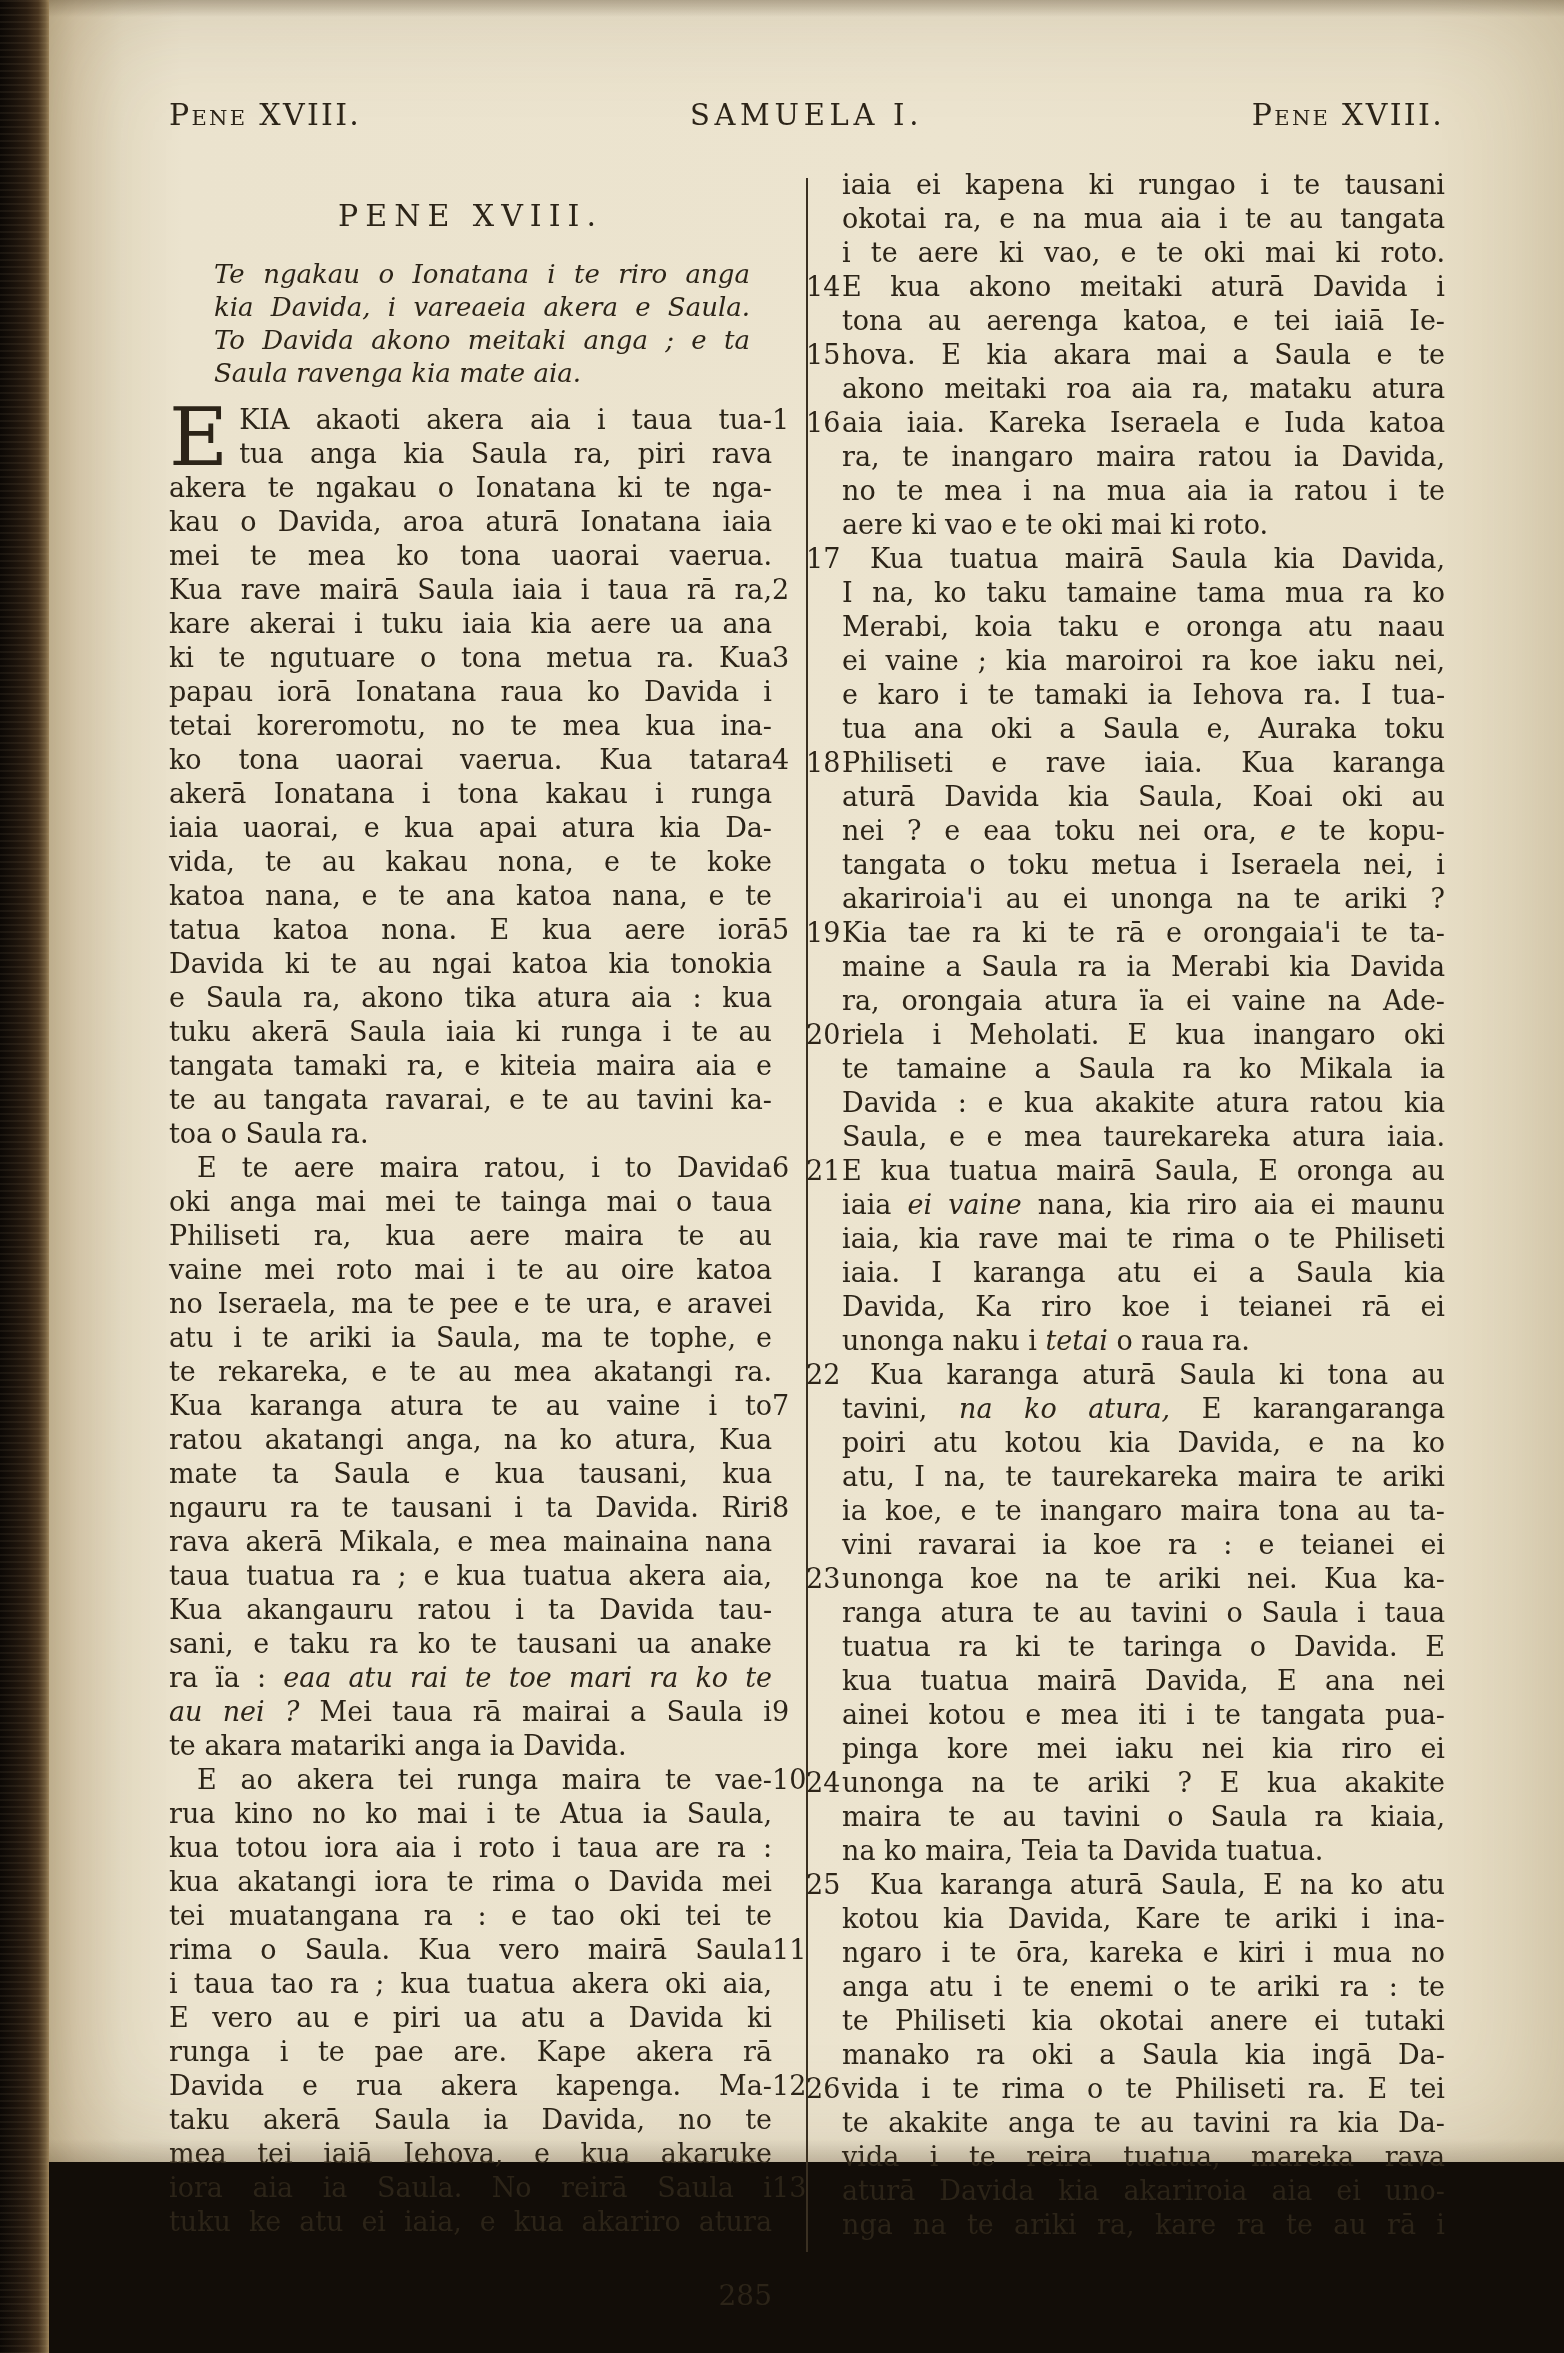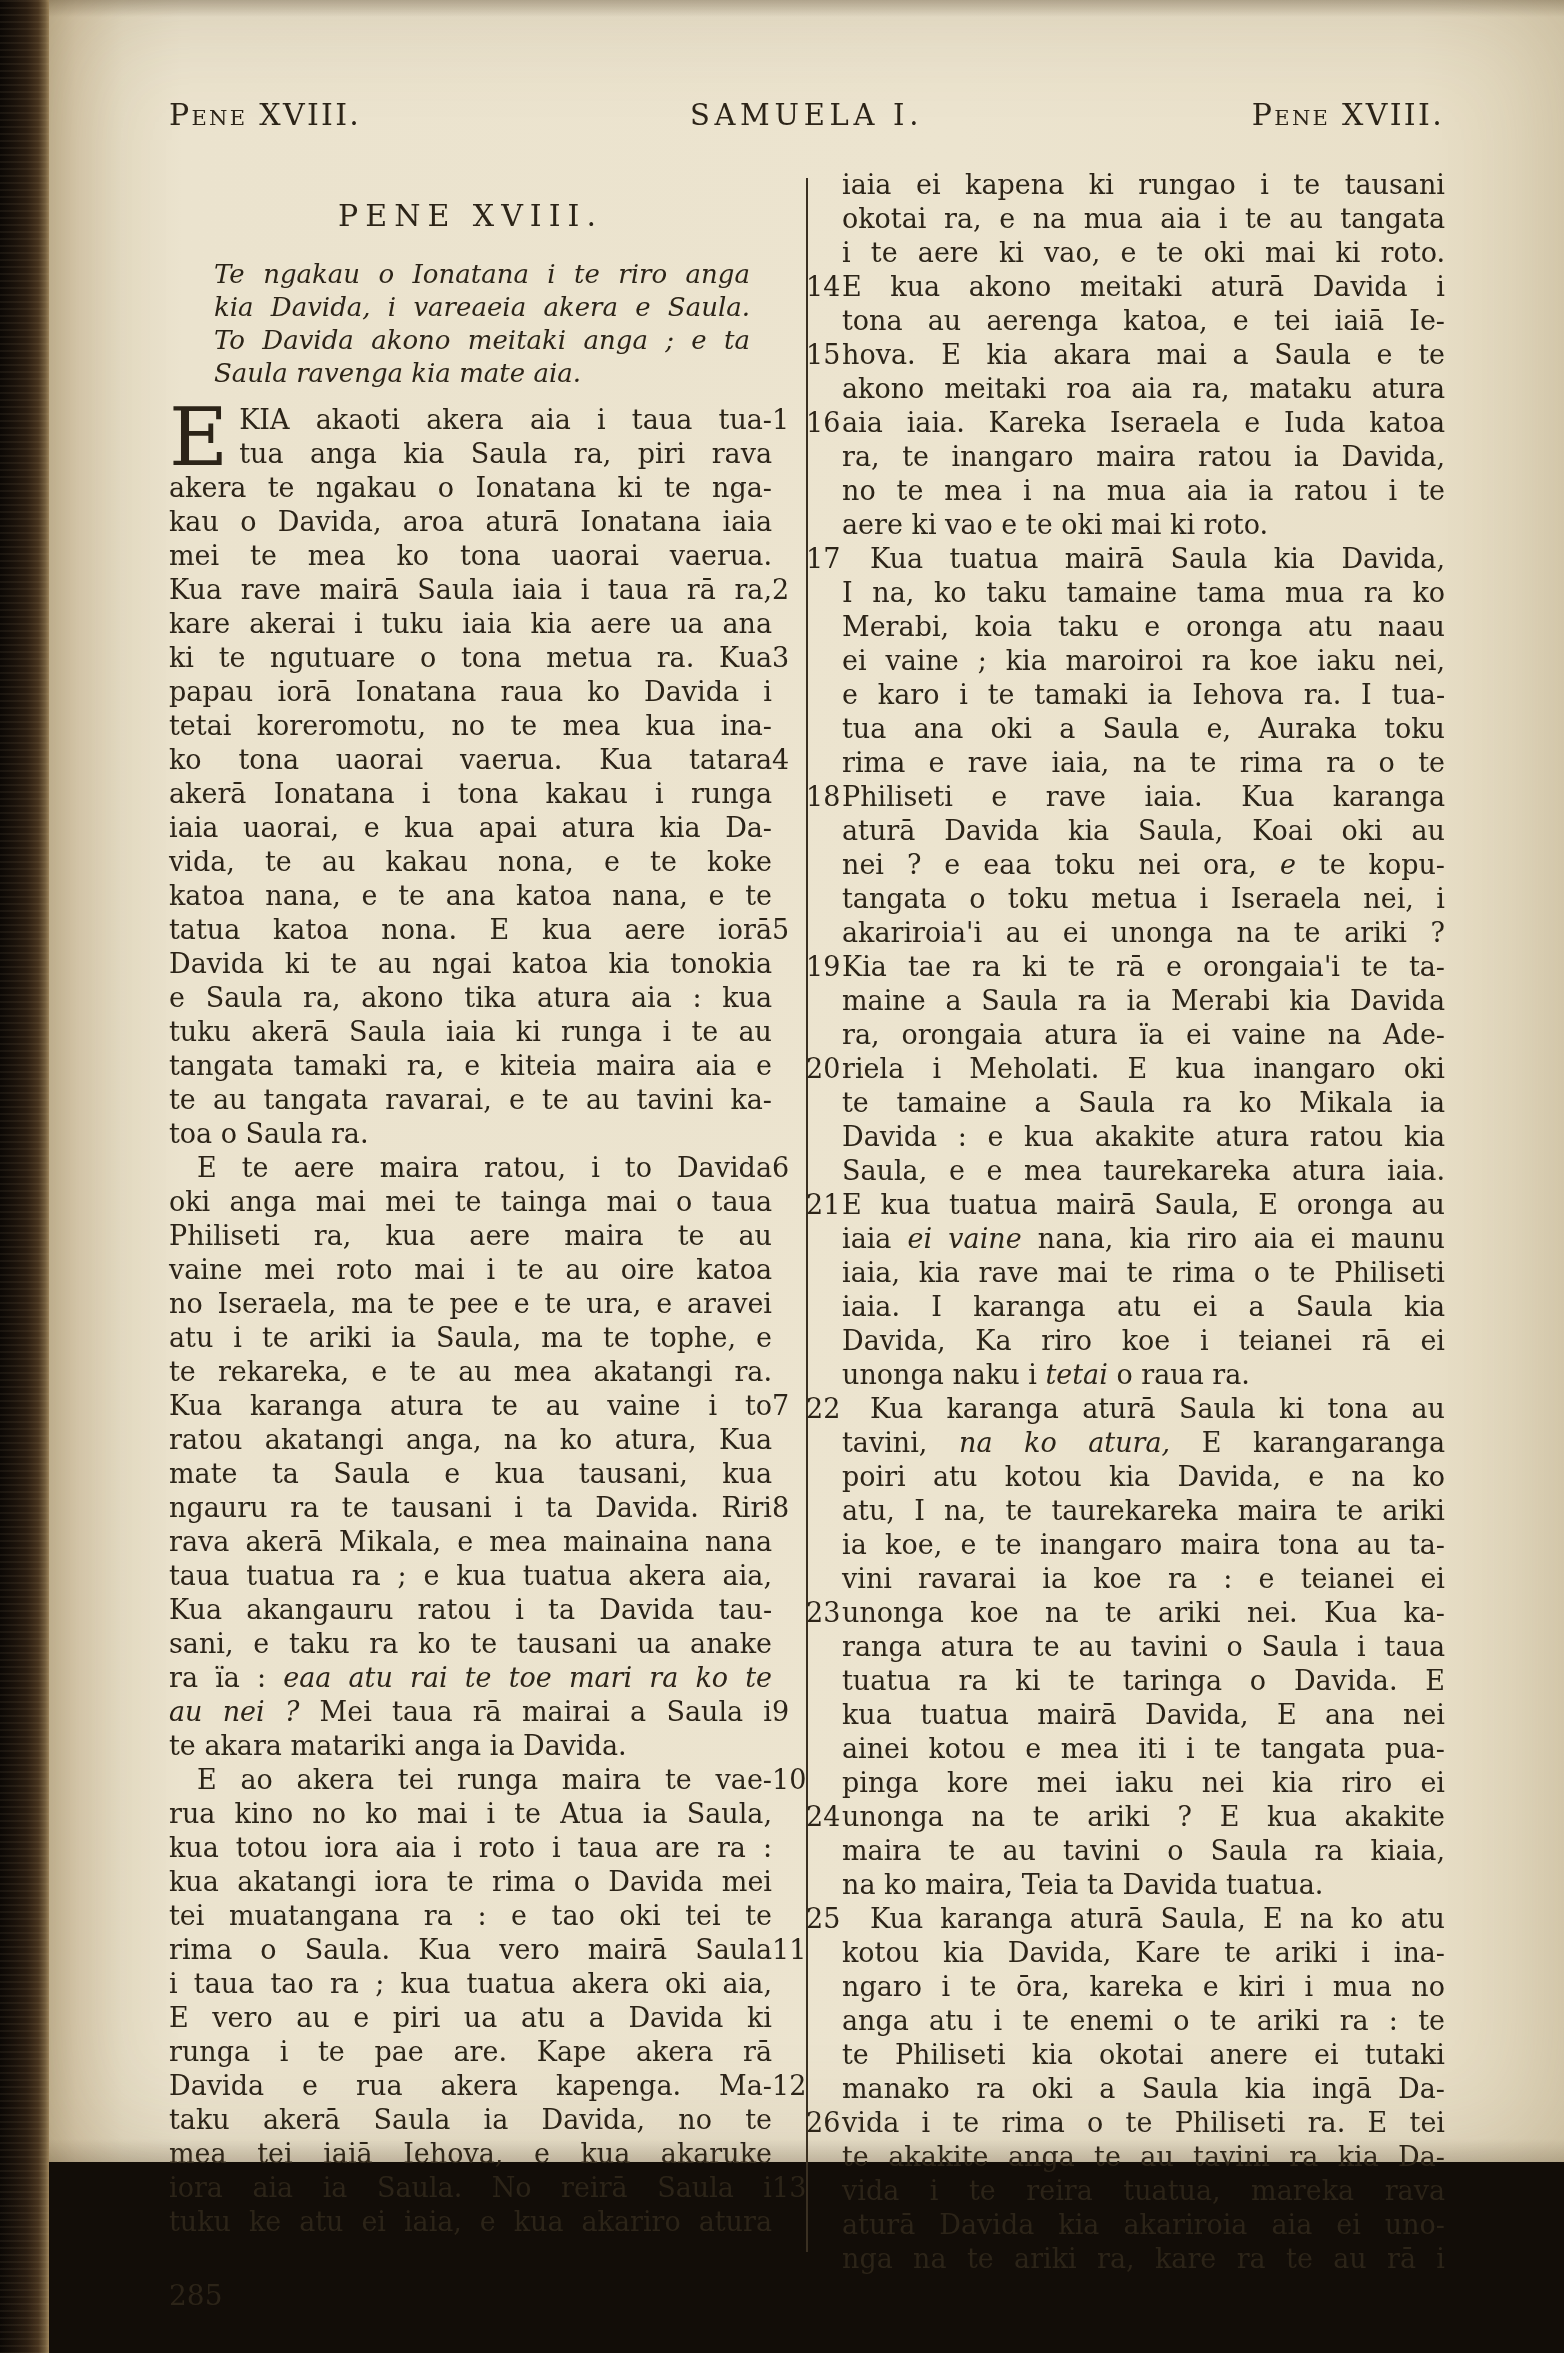--- a/index.html
+++ b/index.html
@@ -78,21 +78,21 @@
     font-style: normal; text-indent: 0;
   }
   .col-left  .vnum { left: 100%; }
   .col-right .vnum { right: 100%; }
   .dropcap {
     float: left; font-size: 81px; line-height: 64px;
     padding: 2.3px 11px 0 0;
   }
   .page-number {
     position: absolute; left: 120px; top: 2279px; width: 603px;
-    text-align: left; font-size: 28px;
+    text-align: right; font-size: 28px;
   }
 </style>
 </head>
 <body>
 
 <div class="binding"></div>
 
 <div class="page">
 
   <div class="running-head">
@@ -181,21 +181,20 @@
         <div class="line">aia iaia.  Kareka Iseraela e Iuda katoa<span class="vnum">16</span></div>
         <div class="line">ra, te inangaro maira ratou ia Davida,</div>
         <div class="line">no te mea i na mua aia ia ratou i te</div>
         <div class="line end">aere ki vao e te oki mai ki roto.</div>
         <div class="line indent">Kua tuatua mairā Saula kia Davida,<span class="vnum">17</span></div>
         <div class="line">I na, ko taku tamaine tama mua ra ko</div>
         <div class="line">Merabi, koia taku e oronga atu naau</div>
         <div class="line">ei vaine ; kia maroiroi ra koe iaku nei,</div>
         <div class="line">e karo i te tamaki ia Iehova ra.  I tua-</div>
         <div class="line">tua ana oki a Saula e, Auraka toku</div>
-        <div class="line">rima e rave iaia, na te rima ra o te</div>
         <div class="line">Philiseti e rave iaia.  Kua karanga<span class="vnum">18</span></div>
         <div class="line">aturā Davida kia Saula, Koai oki au</div>
         <div class="line">nei ?  e eaa toku nei ora, <i>e</i> te kopu-</div>
         <div class="line">tangata o toku metua i Iseraela nei, i</div>
         <div class="line">akariroia'i au ei unonga na te ariki ?</div>
         <div class="line">Kia tae ra ki te rā e orongaia'i te ta-<span class="vnum">19</span></div>
         <div class="line">maine a Saula ra ia Merabi kia Davida</div>
         <div class="line">ra, orongaia atura ïa ei vaine na Ade-</div>
         <div class="line">riela i Meholati.  E kua inangaro oki<span class="vnum">20</span></div>
         <div class="line">te tamaine a Saula ra ko Mikala ia</div>

